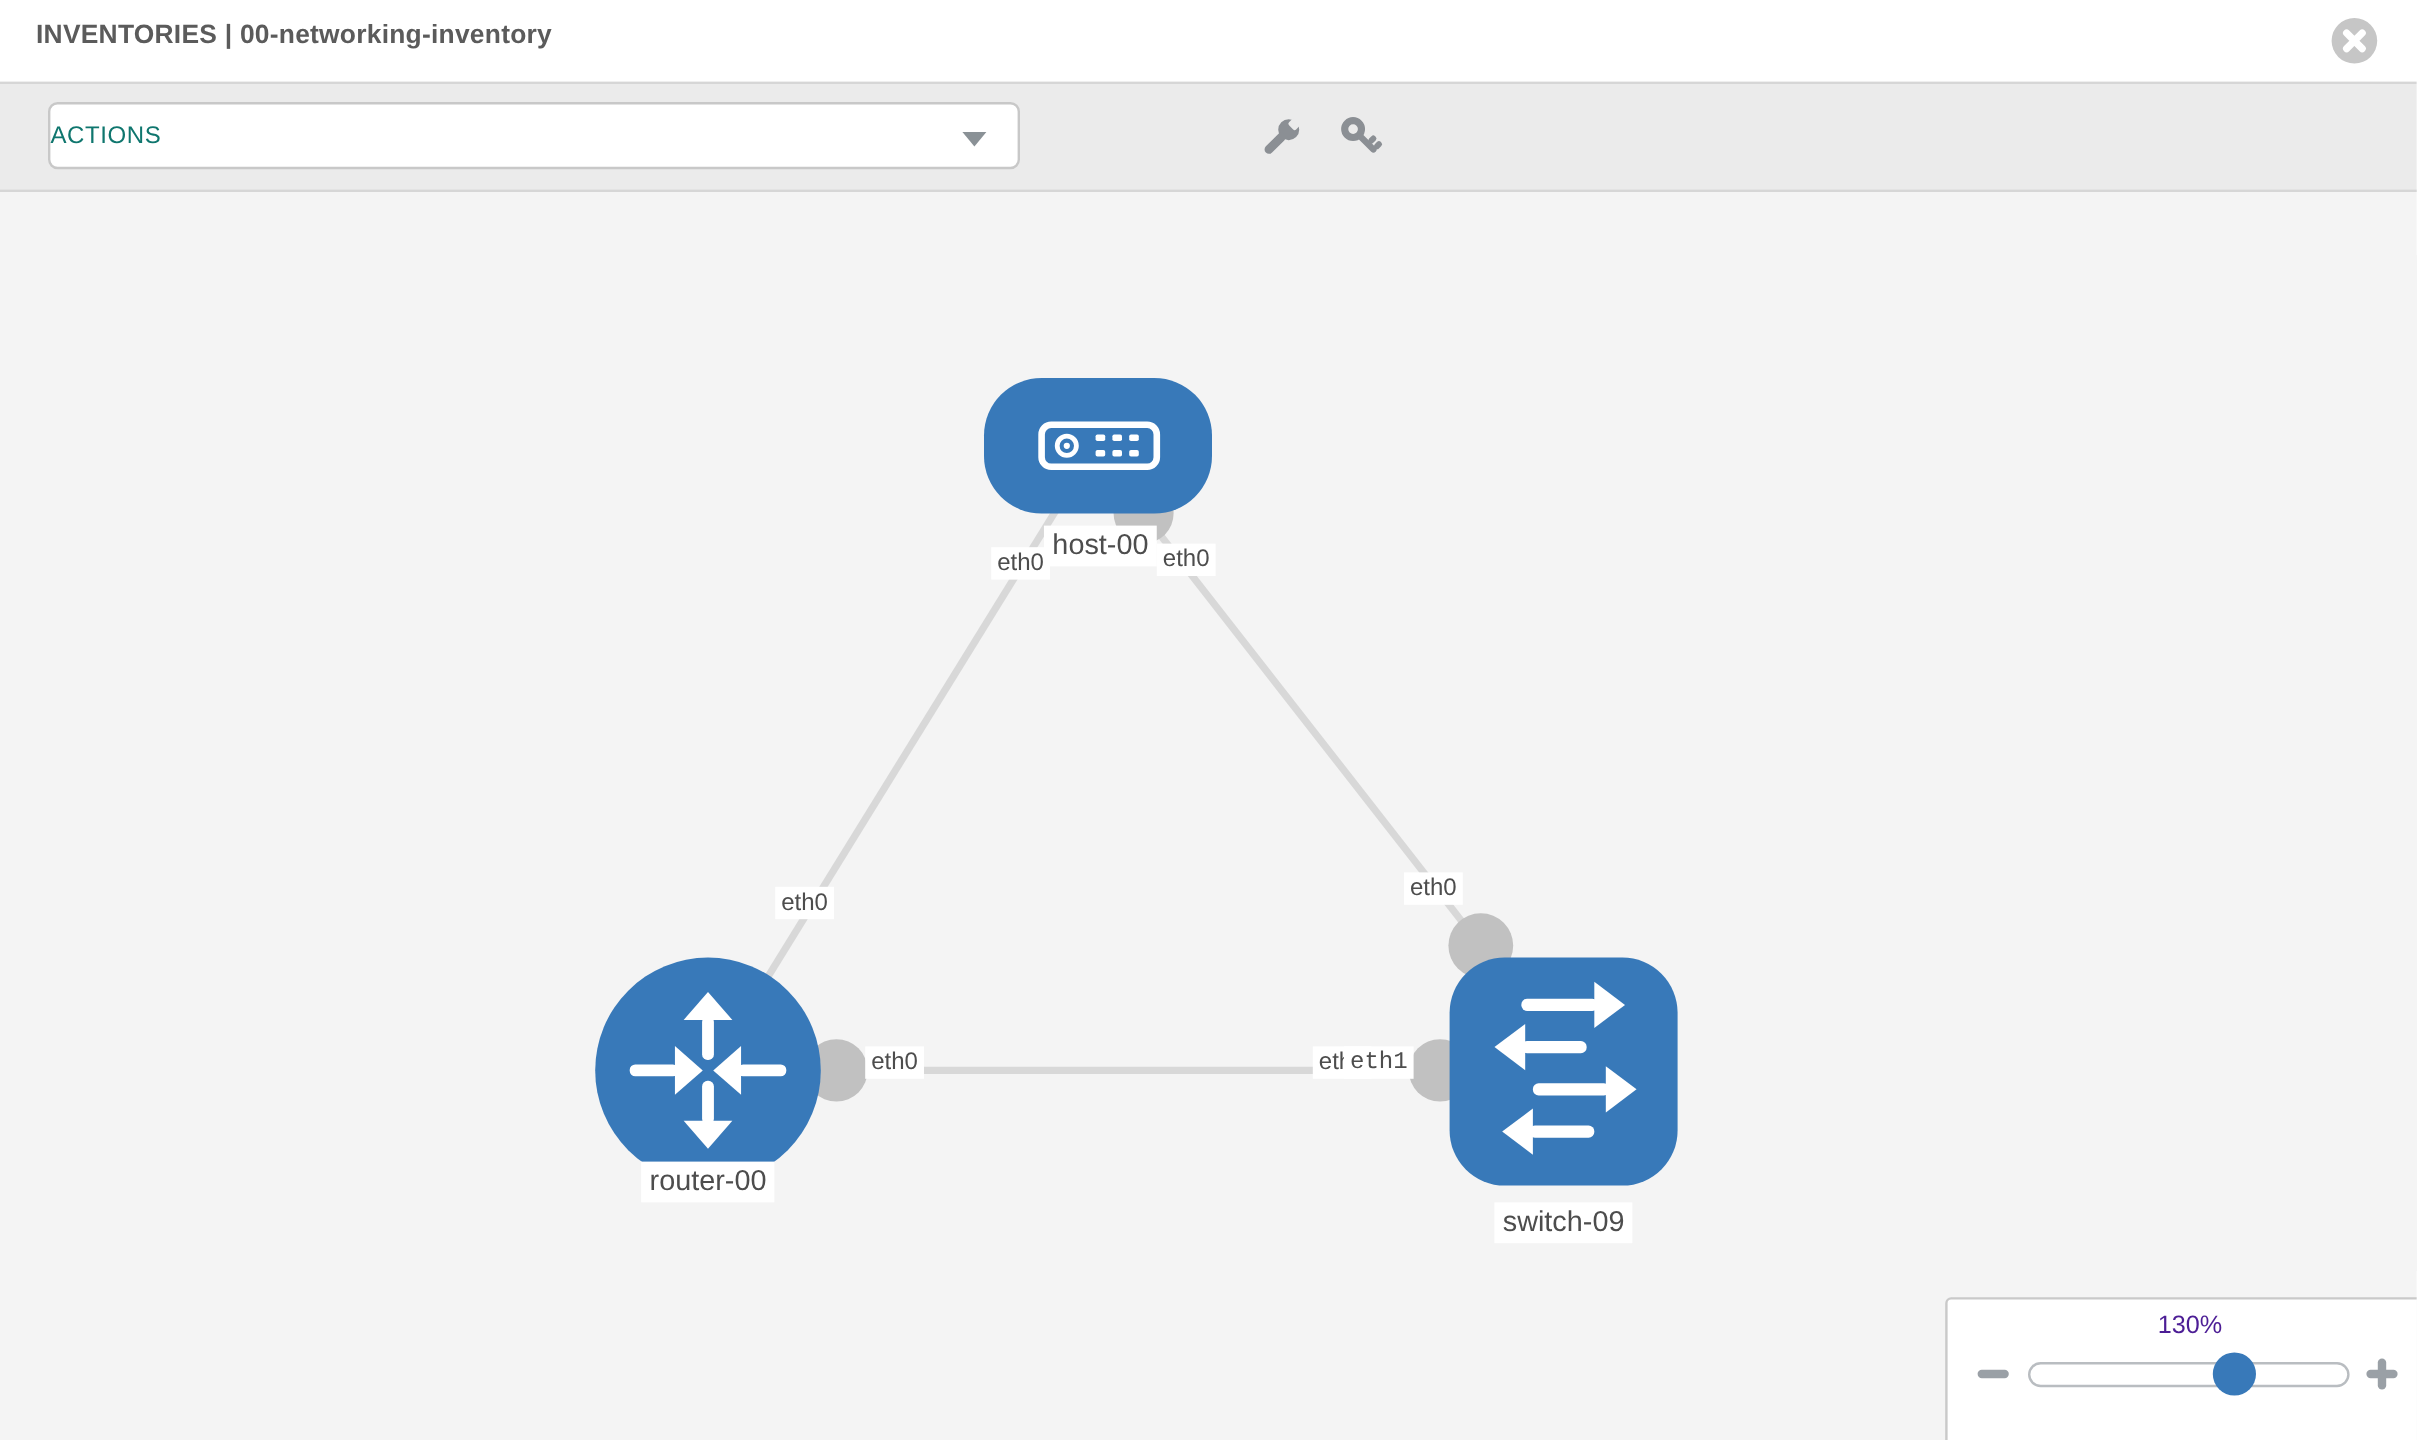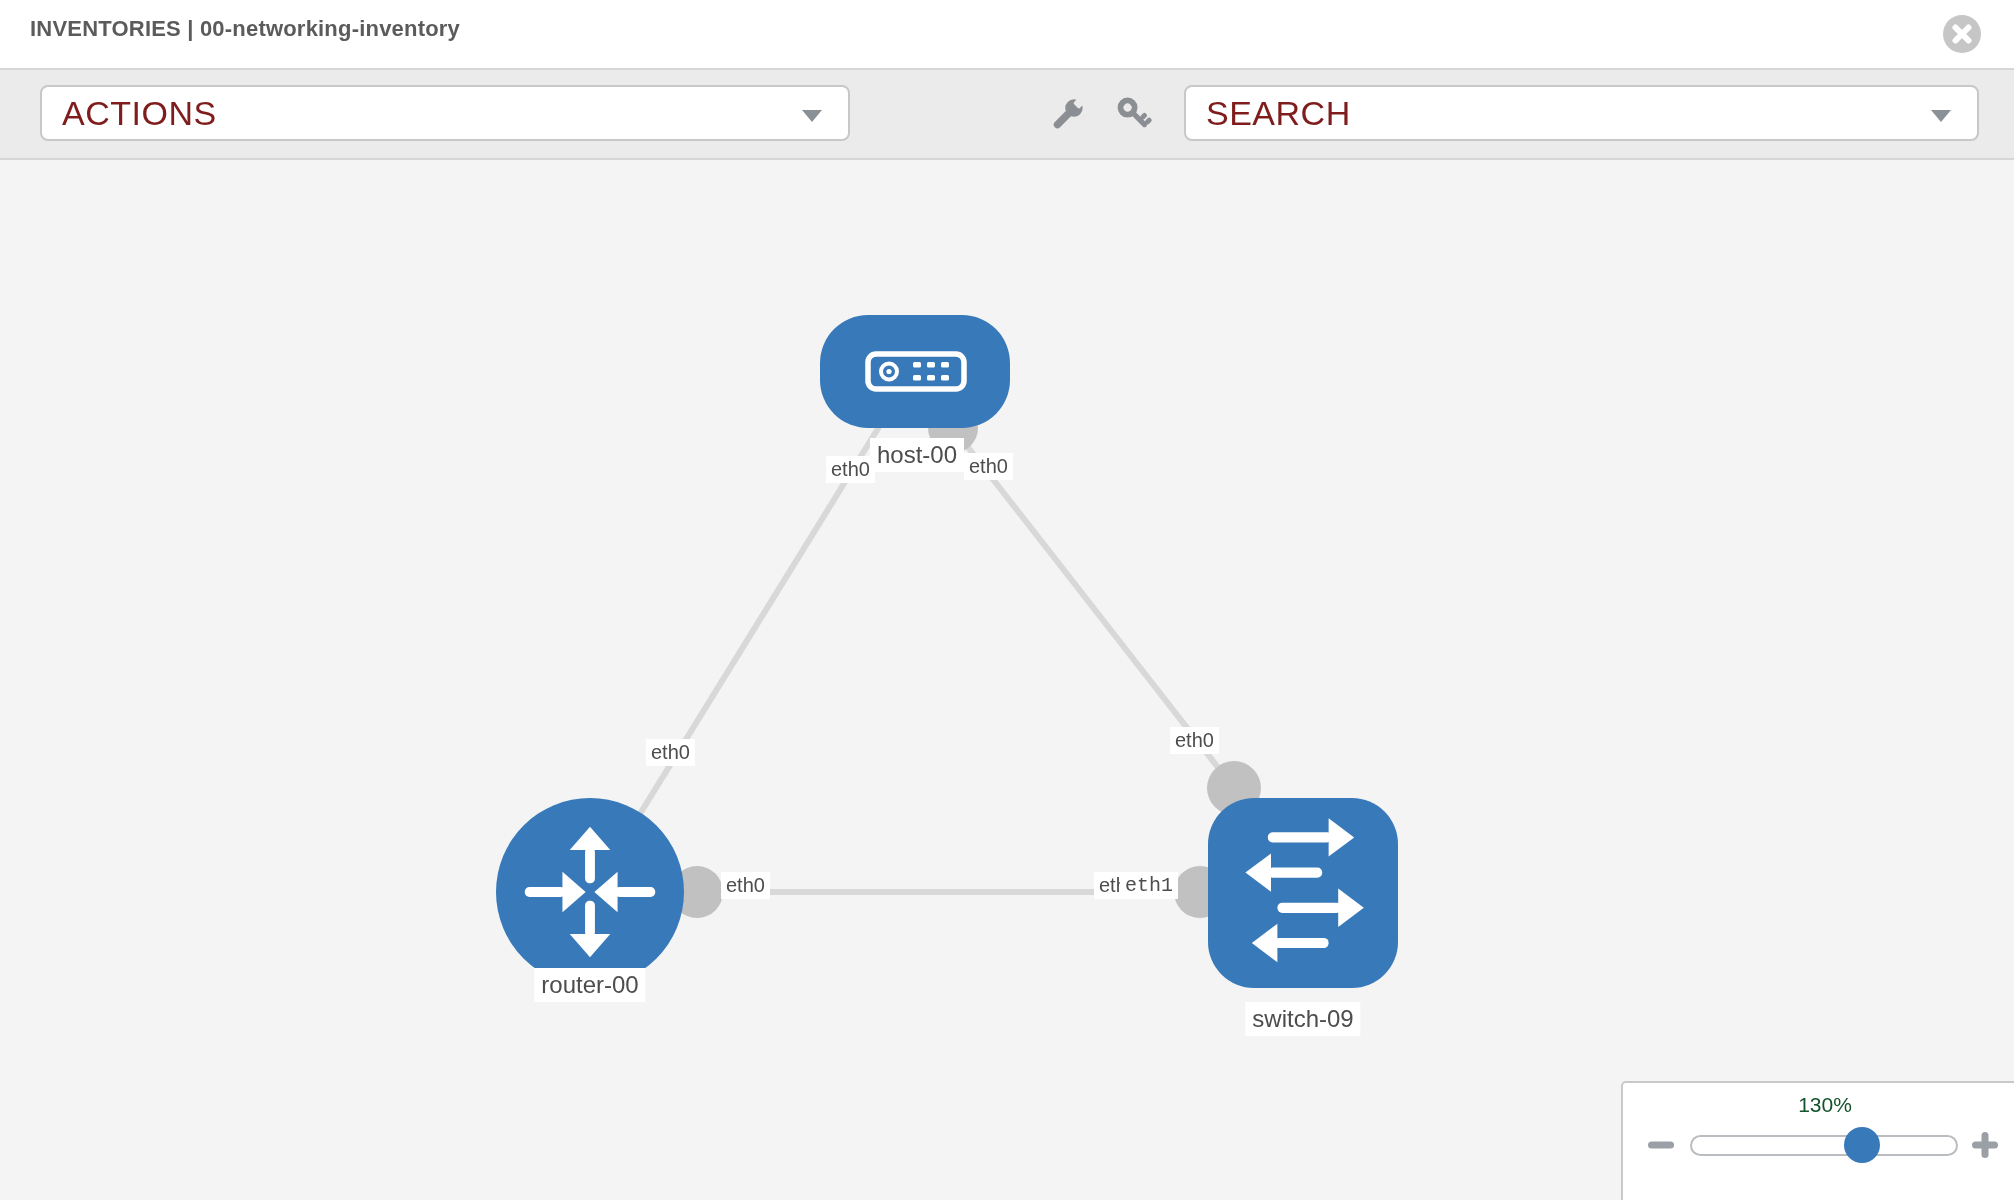--- a/index.html
+++ b/index.html
@@ -15,21 +15,21 @@
                 color:#5b5b5b; letter-spacing:.2px; }
   .close-btn { position:absolute; right:32px; top:14px; width:40px; height:40px;
                border:none; background:transparent; cursor:pointer; padding:0; }
 
   
   .toolbar { position:absolute; top:70px; left:0; width:2014px; height:90px;
              background:#ebebeb; border-bottom:2px solid #d6d6d6; }
   .select { position:absolute; top:15px; height:56px; background:#fff;
             border:2px solid #c8c8c8; border-radius:8px; cursor:pointer;
             display:flex; align-items:center; }
-  .select .sel-label { font-size:34px; color:#7f1d1d; padding-left:20px; letter-spacing:.5px; }
+  .select .sel-label { font-size:20px; color:#0f766e; letter-spacing:.5px; }
   .select .chev { position:absolute; right:26px; top:23px; width:0; height:0;
                   border-left:10px solid transparent; border-right:10px solid transparent;
                   border-top:12px solid #8a9196; }
   .select.actions { left:40px;  width:810px; }
   .select.search  { left:1184px; width:795px; }
   .tool-btn { position:absolute; top:24px; width:42px; height:42px; border:none;
               background:transparent; padding:0; cursor:pointer; }
   .tool-btn.wrench { left:1046px; }
   .tool-btn.key    { left:1114px; }
 
@@ -41,21 +41,21 @@
   .node-label, .if-label { position:absolute; background:#ffffff; color:#4d4d4d;
                            white-space:nowrap; }
   .node-label { font-size:24px; padding:3px 7px; }
   .if-label   { font-size:20px; padding:2px 5px; }
   .node-label.centered { transform:translateX(-50%); }
 
   
   .zoom-panel { position:absolute; right:-3px; bottom:-3px; width:396px; height:122px;
                 background:#ffffff; border:2px solid #c9c9c9; border-top-left-radius:5px; }
   .zoom-level { position:absolute; left:142px; top:10px; width:120px; text-align:center;
-                font-size:21px; color:#14532d; }
+                font-size:21px; color:#4c1d95; }
   .zoom-btn { position:absolute; width:32px; height:32px; border:none; background:transparent;
               padding:0; cursor:pointer; }
   .zoom-btn.minus { left:22px; top:46px; }
   .zoom-btn.plus  { left:346px; top:46px; }
   .zoom-track { position:absolute; left:67px; top:52px; width:268px; height:21px;
                 background:#fff; border:2px solid #b9bdc1; border-radius:11px; cursor:pointer; }
   .zoom-thumb { position:absolute; left:221px; top:44px; width:36px; height:36px;
                 border-radius:50%; background:#3879b9; cursor:grab; }
 </style>
 </head>
@@ -94,24 +94,20 @@
       <svg width="42" height="42" viewBox="0 0 24 24">
         <g transform="rotate(-45 12 12)">
           <circle cx="12" cy="6" r="4" fill="none" stroke="#8b8f94" stroke-width="3.4"></circle>
           <rect x="10.5" y="9.6" width="3" height="11.6" rx="1.5" fill="#8b8f94"></rect>
           <rect x="13" y="14.6" width="4" height="2.8" rx="1.2" fill="#8b8f94"></rect>
           <rect x="13" y="18.4" width="4" height="2.8" rx="1.2" fill="#8b8f94"></rect>
         </g>
       </svg>
     </button>
 
-    <div class="select search">
-      <span class="sel-label">SEARCH</span>
-      <span class="chev"></span>
-    </div>
   </div>
 
   <div class="canvas">
 
     <svg class="topo" width="2014" height="1040" viewBox="0 0 2014 1040">
 
       <line x1="630" y1="670" x2="882" y2="262" stroke="#d8d8d8" stroke-width="6"></line>
       <line x1="953" y1="268" x2="1234" y2="628" stroke="#d8d8d8" stroke-width="6"></line>
       <line x1="695" y1="732" x2="1198" y2="732" stroke="#d8d8d8" stroke-width="6"></line>
 

